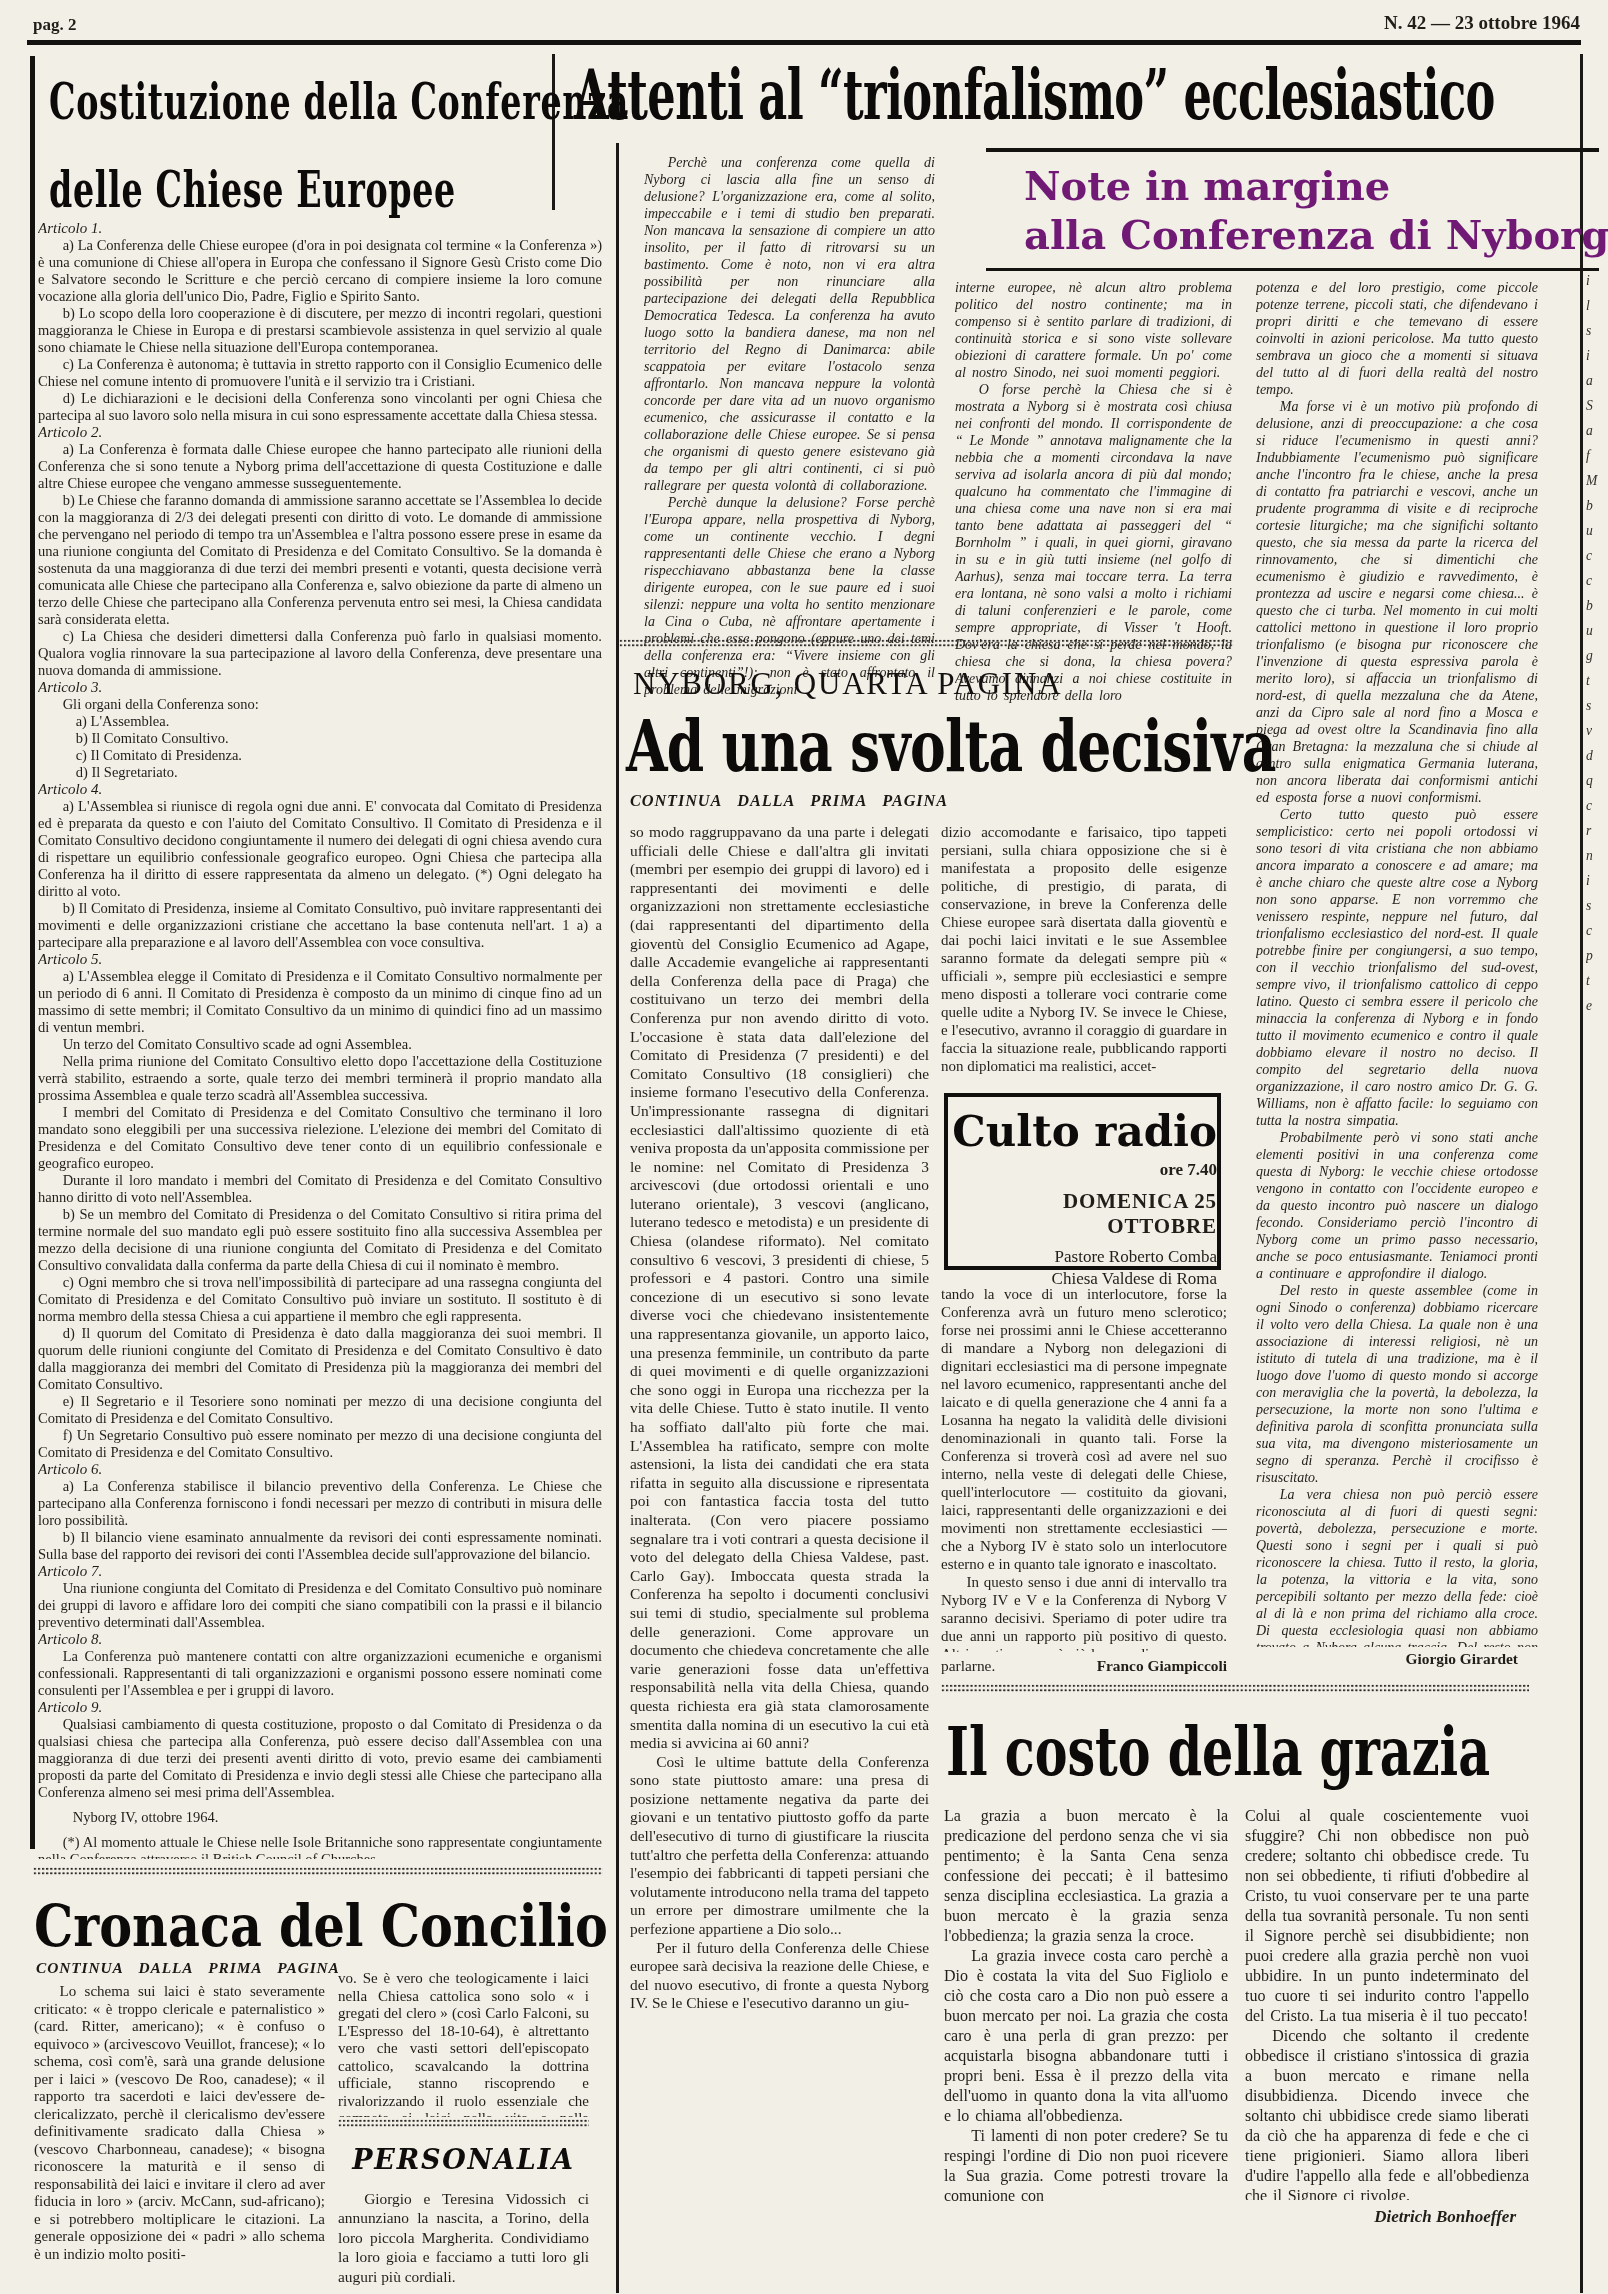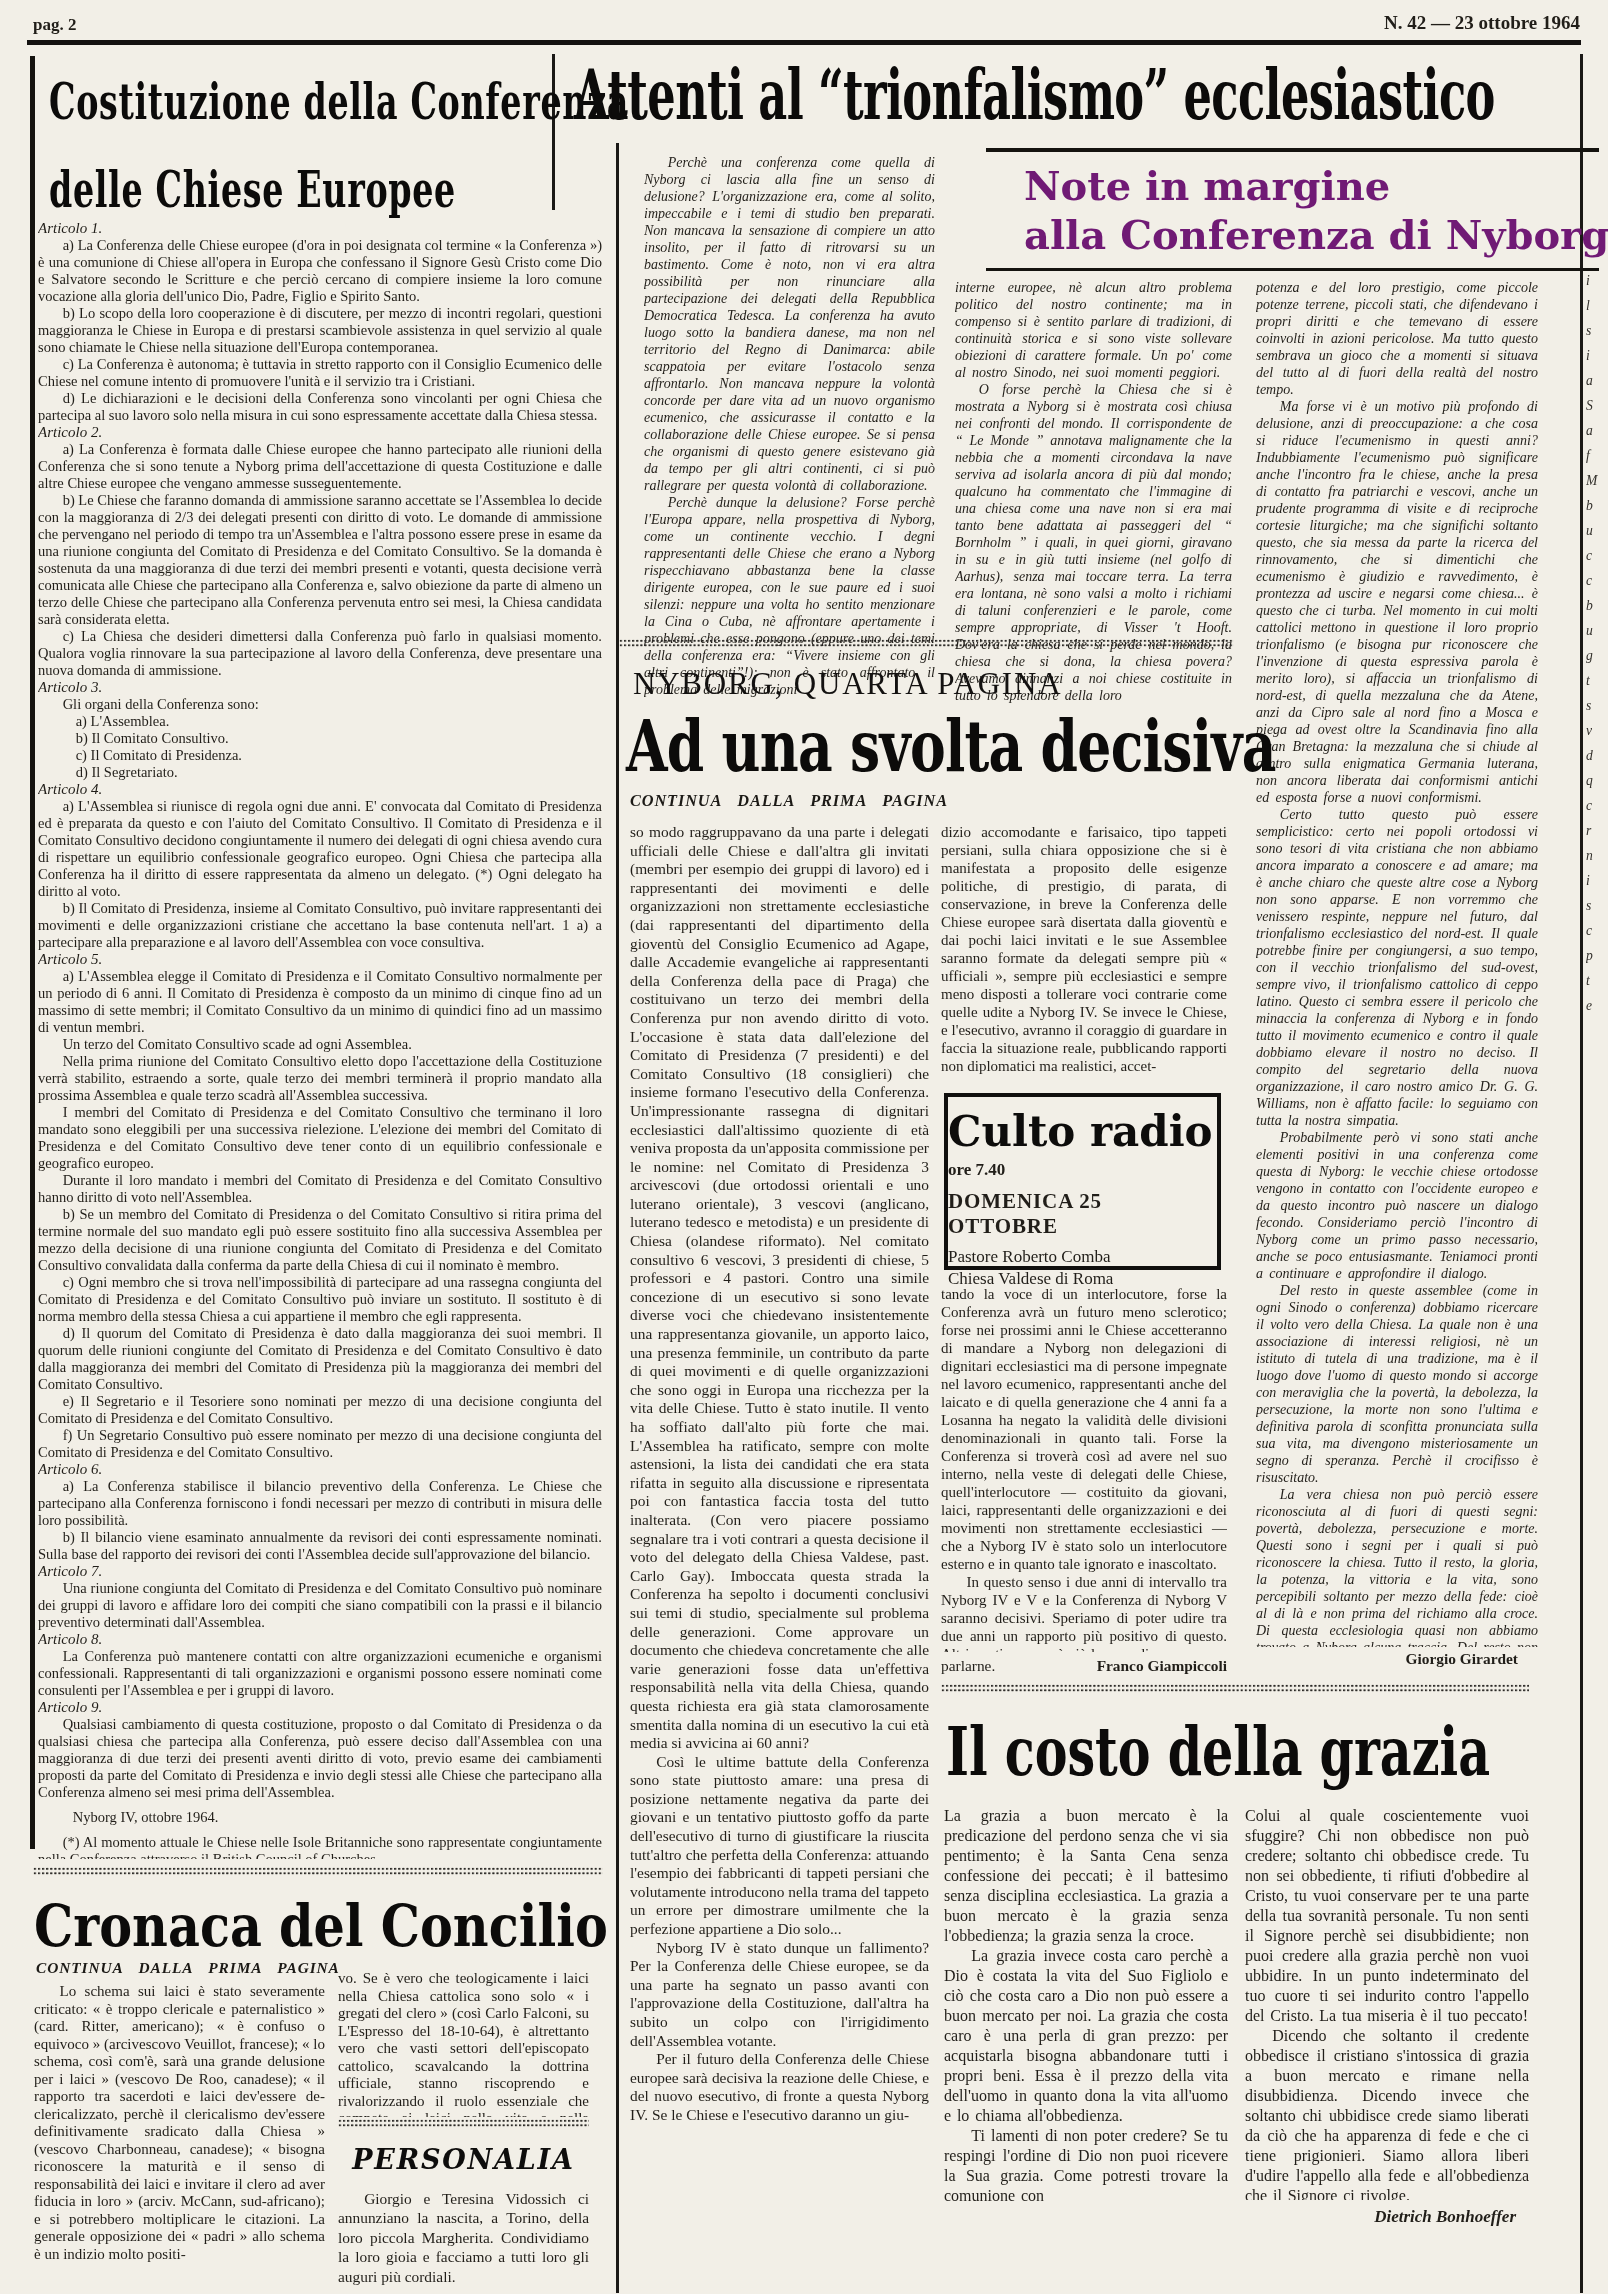--- a/index.html
+++ b/index.html
@@ -44,21 +44,21 @@
   #d3{left:619px;top:639px;width:615px;}
   #nyborg-kicker{left:633px;top:666px;font-size:31px;letter-spacing:1.8px;color:#131110;}
   #svolta-hl{left:626px;top:704px;font-size:67px;transform:scale(0.8,1.06);letter-spacing:-0.9px;}
   #svolta-cont{left:630px;top:791px;font-size:16.3px;}
   #svolta-a{left:630px;top:823px;width:299px;height:1470px;font-size:15.4px;line-height:18.6px;}
   #svolta-b1{left:941px;top:823px;width:286px;height:268px;font-size:15px;line-height:18px;}
   #svolta-b2{left:941px;top:1285px;width:286px;height:367px;font-size:15px;line-height:18px;}
   #sig-giampiccoli-line{left:941px;top:1657px;width:286px;font-size:15.4px;}
   #sig-giampiccoli-line b{float:right;}
   #cultobox{position:absolute;left:944px;top:1093px;width:277px;height:177px;
-            border:4.5px solid #100f0d;box-sizing:border-box;text-align:left;background:#f2efe7;}
+            border:4.5px solid #100f0d;box-sizing:border-box;text-align:right;background:#f2efe7;}
   #culto-title{font-family:"DejaVu Serif",serif;font-weight:bold;font-size:42px;line-height:43px;
                margin-top:12.7px;color:#0d0c0b;}
   #culto-time{font-weight:bold;font-size:17px;margin-top:7.2px;}
   #culto-date{font-weight:bold;font-size:21px;margin-top:9px;letter-spacing:0.9px;}
   #culto-l1{font-size:17px;margin-top:8.1px;}
   #culto-l2{font-size:17px;margin-top:1.8px;}
   #d4{left:941px;top:1684px;width:588px;}
   #grazia-hl{left:946px;top:1712px;font-size:63px;transform:scale(0.78,1.06);}
   #grazia-1{left:944px;top:1806px;width:284px;height:470px;font-size:16px;line-height:20px;word-spacing:1.8px;}
   #grazia-2{left:1245px;top:1806px;width:284px;height:394px;font-size:16px;line-height:20px;word-spacing:1.8px;}
@@ -163,21 +163,20 @@
   <div class="sig-right" id="sig-girardet">Giorgio Girardet</div>
 
   <div class="dotted" id="d3"></div>
   <div class="kicker" id="nyborg-kicker">NYBORG, QUARTA PAGINA</div>
   <div class="headline" id="svolta-hl">Ad una svolta decisiva</div>
   <div class="continua" id="svolta-cont">CONTINUA DALLA PRIMA PAGINA</div>
 
   <div class="col" id="svolta-a">
     <p>so modo raggruppavano da una parte i delegati ufficiali delle Chiese e dall'altra gli invitati (membri per esempio dei gruppi di lavoro) ed i rappresentanti dei movimenti e delle organizzazioni non strettamente ecclesiastiche (dai rappresentanti del dipartimento della gioventù del Consiglio Ecumenico ad Agape, dalle Accademie evangeliche ai rappresentanti della Conferenza della pace di Praga) che costituivano un terzo dei membri della Conferenza pur non avendo diritto di voto. L'occasione è stata data dall'elezione del Comitato di Presidenza (7 presidenti) e del Comitato Consultivo (18 consiglieri) che insieme formano l'esecutivo della Conferenza. Un'impressionante rassegna di dignitari ecclesiastici dall'altissimo quoziente di età veniva proposta da un'apposita commissione per le nomine: nel Comitato di Presidenza 3 arcivescovi (due ortodossi orientali e uno luterano orientale), 3 vescovi (anglicano, luterano tedesco e metodista) e un presidente di Chiesa (olandese riformato). Nel comitato consultivo 6 vescovi, 3 presidenti di chiese, 5 professori e 4 pastori. Contro una simile concezione di un esecutivo si sono levate diverse voci che chiedevano insistentemente una rappresentanza giovanile, un apporto laico, una presenza femminile, un contributo da parte di quei movimenti e di quelle organizzazioni che sono oggi in Europa una ricchezza per la vita delle Chiese. Tutto è stato inutile. Il vento ha soffiato dall'alto più forte che mai. L'Assemblea ha ratificato, sempre con molte astensioni, la lista dei candidati che era stata rifatta in seguito alla discussione e ripresentata poi con fantastica faccia tosta del tutto inalterata. (Con vero piacere possiamo segnalare tra i voti contrari a questa decisione il voto del delegato della Chiesa Valdese, past. Carlo Gay). Imboccata questa strada la Conferenza ha sepolto i documenti conclusivi sui temi di studio, specialmente sul problema delle generazioni. Come approvare un documento che chiedeva concretamente che alle varie generazioni fosse data un'effettiva responsabilità nella vita della Chiesa, quando questa richiesta era già stata clamorosamente smentita dalla nomina di un esecutivo la cui età media si avvicina ai 60 anni?</p>
     <p class="ind">Così le ultime battute della Conferenza sono state piuttosto amare: una presa di posizione nettamente negativa da parte dei giovani e un tentativo piuttosto goffo da parte dell'esecutivo di turno di giustificare la riuscita tutt'altro che perfetta della Conferenza: attuando l'esempio dei fabbricanti di tappeti persiani che volutamente introducono nella trama del tappeto un errore per dimostrare umilmente che la perfezione appartiene a Dio solo...</p>
-    <p class="ind">Nyborg IV è stato dunque un fallimento? Per la Conferenza delle Chiese europee, se da una parte ha segnato un passo avanti con l'approvazione della Costituzione, dall'altra ha subito un colpo con l'irrigidimento dell'Assemblea votante.</p>
     <p class="ind">Per il futuro della Conferenza delle Chiese europee sarà decisiva la reazione delle Chiese, e del nuovo esecutivo, di fronte a questa Nyborg IV. Se le Chiese e l'esecutivo daranno un giu-</p>
   </div>
   <div class="col" id="svolta-b1">
     <p>dizio accomodante e farisaico, tipo tappeti persiani, sulla chiara opposizione che si è manifestata a proposito delle esigenze politiche, di prestigio, di parata, di conservazione, in breve la Conferenza delle Chiese europee sarà disertata dalla gioventù e dai pochi laici invitati e le sue Assemblee saranno formate da delegati sempre più « ufficiali », sempre più ecclesiastici e sempre meno disposti a tollerare voci contrarie come quelle udite a Nyborg IV. Se invece le Chiese, e l'esecutivo, avranno il coraggio di guardare in faccia la situazione reale, pubblicando rapporti non diplomatici ma realistici, accet-</p>
   </div>
 
   <div id="cultobox">
     <div id="culto-title">Culto radio</div>
     <div id="culto-time">ore 7.40</div>
     <div id="culto-date">DOMENICA 25 OTTOBRE</div>

